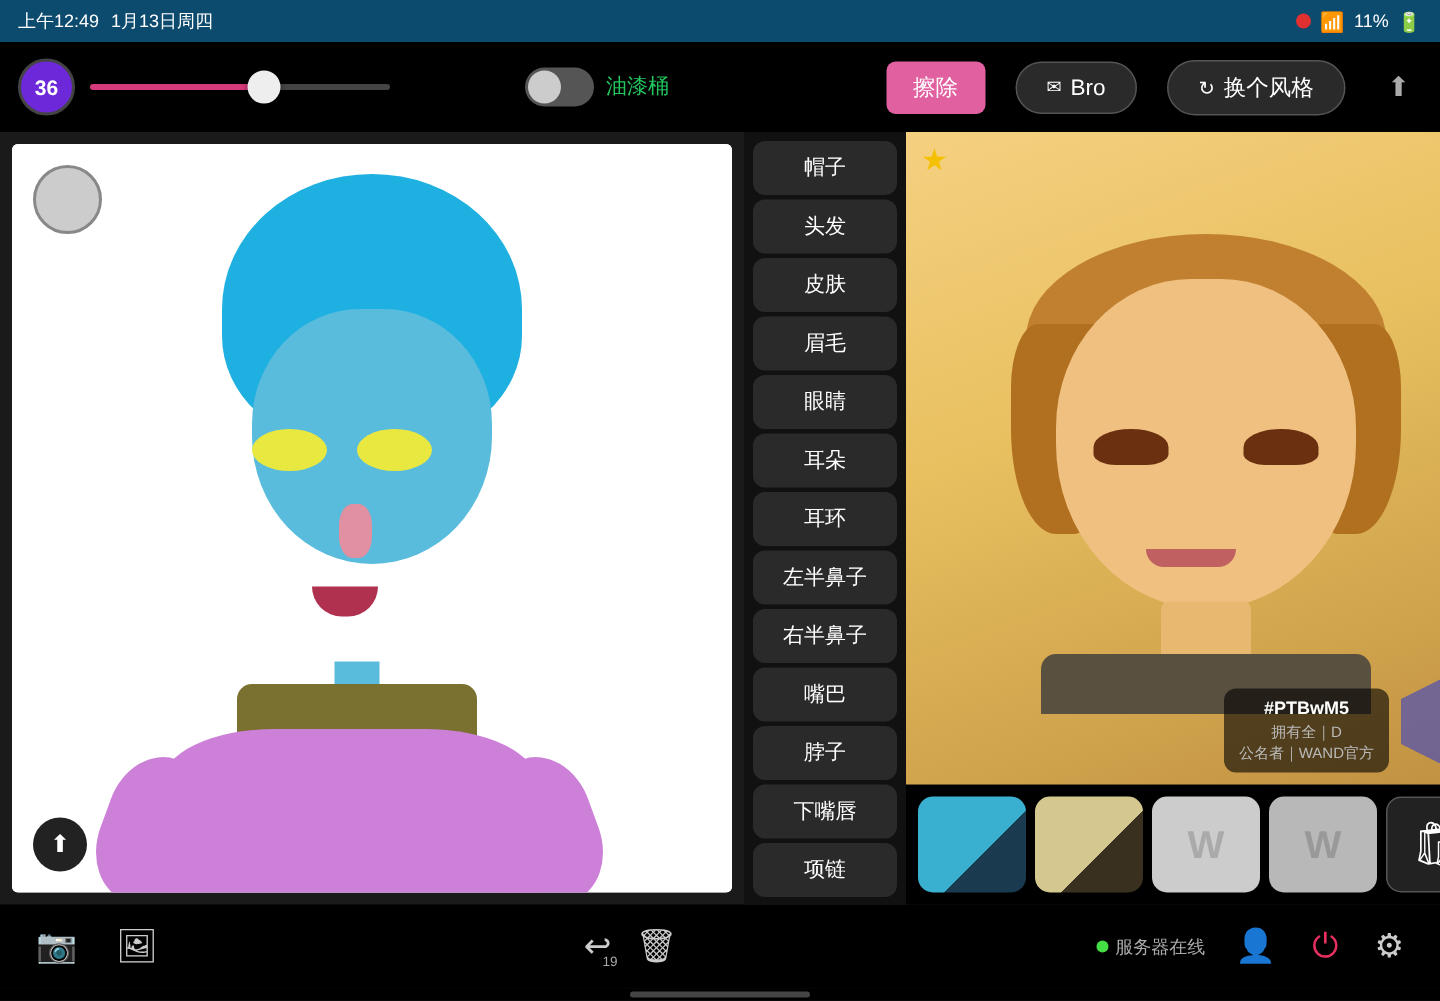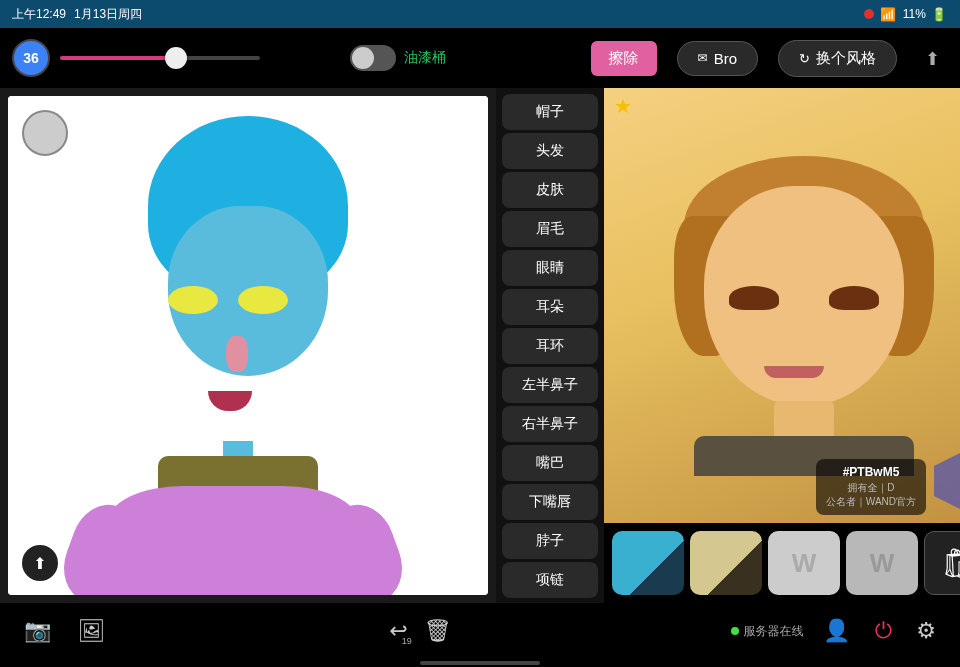--- a/index.html
+++ b/index.html
@@ -44,21 +44,21 @@
       background: #000;
       display: flex;
       align-items: center;
       padding: 0 12px;
       gap: 10px;
     }
     .brush-size-circle {
       width: 38px;
       height: 38px;
       border-radius: 50%;
-      background: #3b82f6;
+      background: #6d28d9;
       border: 2px solid #444;
       display: flex;
       align-items: center;
       justify-content: center;
       font-size: 14px;
       font-weight: bold;
       color: #fff;
       flex-shrink: 0;
     }
     .slider-track {
@@ -750,22 +750,22 @@
       <button class="menu-item">帽子</button>
       <button class="menu-item">头发</button>
       <button class="menu-item">皮肤</button>
       <button class="menu-item">眉毛</button>
       <button class="menu-item">眼睛</button>
       <button class="menu-item">耳朵</button>
       <button class="menu-item">耳环</button>
       <button class="menu-item">左半鼻子</button>
       <button class="menu-item">右半鼻子</button>
       <button class="menu-item">嘴巴</button>
+      <button class="menu-item">脖子</button>
       <button class="menu-item">下嘴唇</button>
-      <button class="menu-item">脖子</button>
       <button class="menu-item">项链</button>
 
     </div>
 
     <div class="right-panel">
 
       <div class="reference-image">
         <div class="ref-img-content">
 
           <div class="anime-face">

